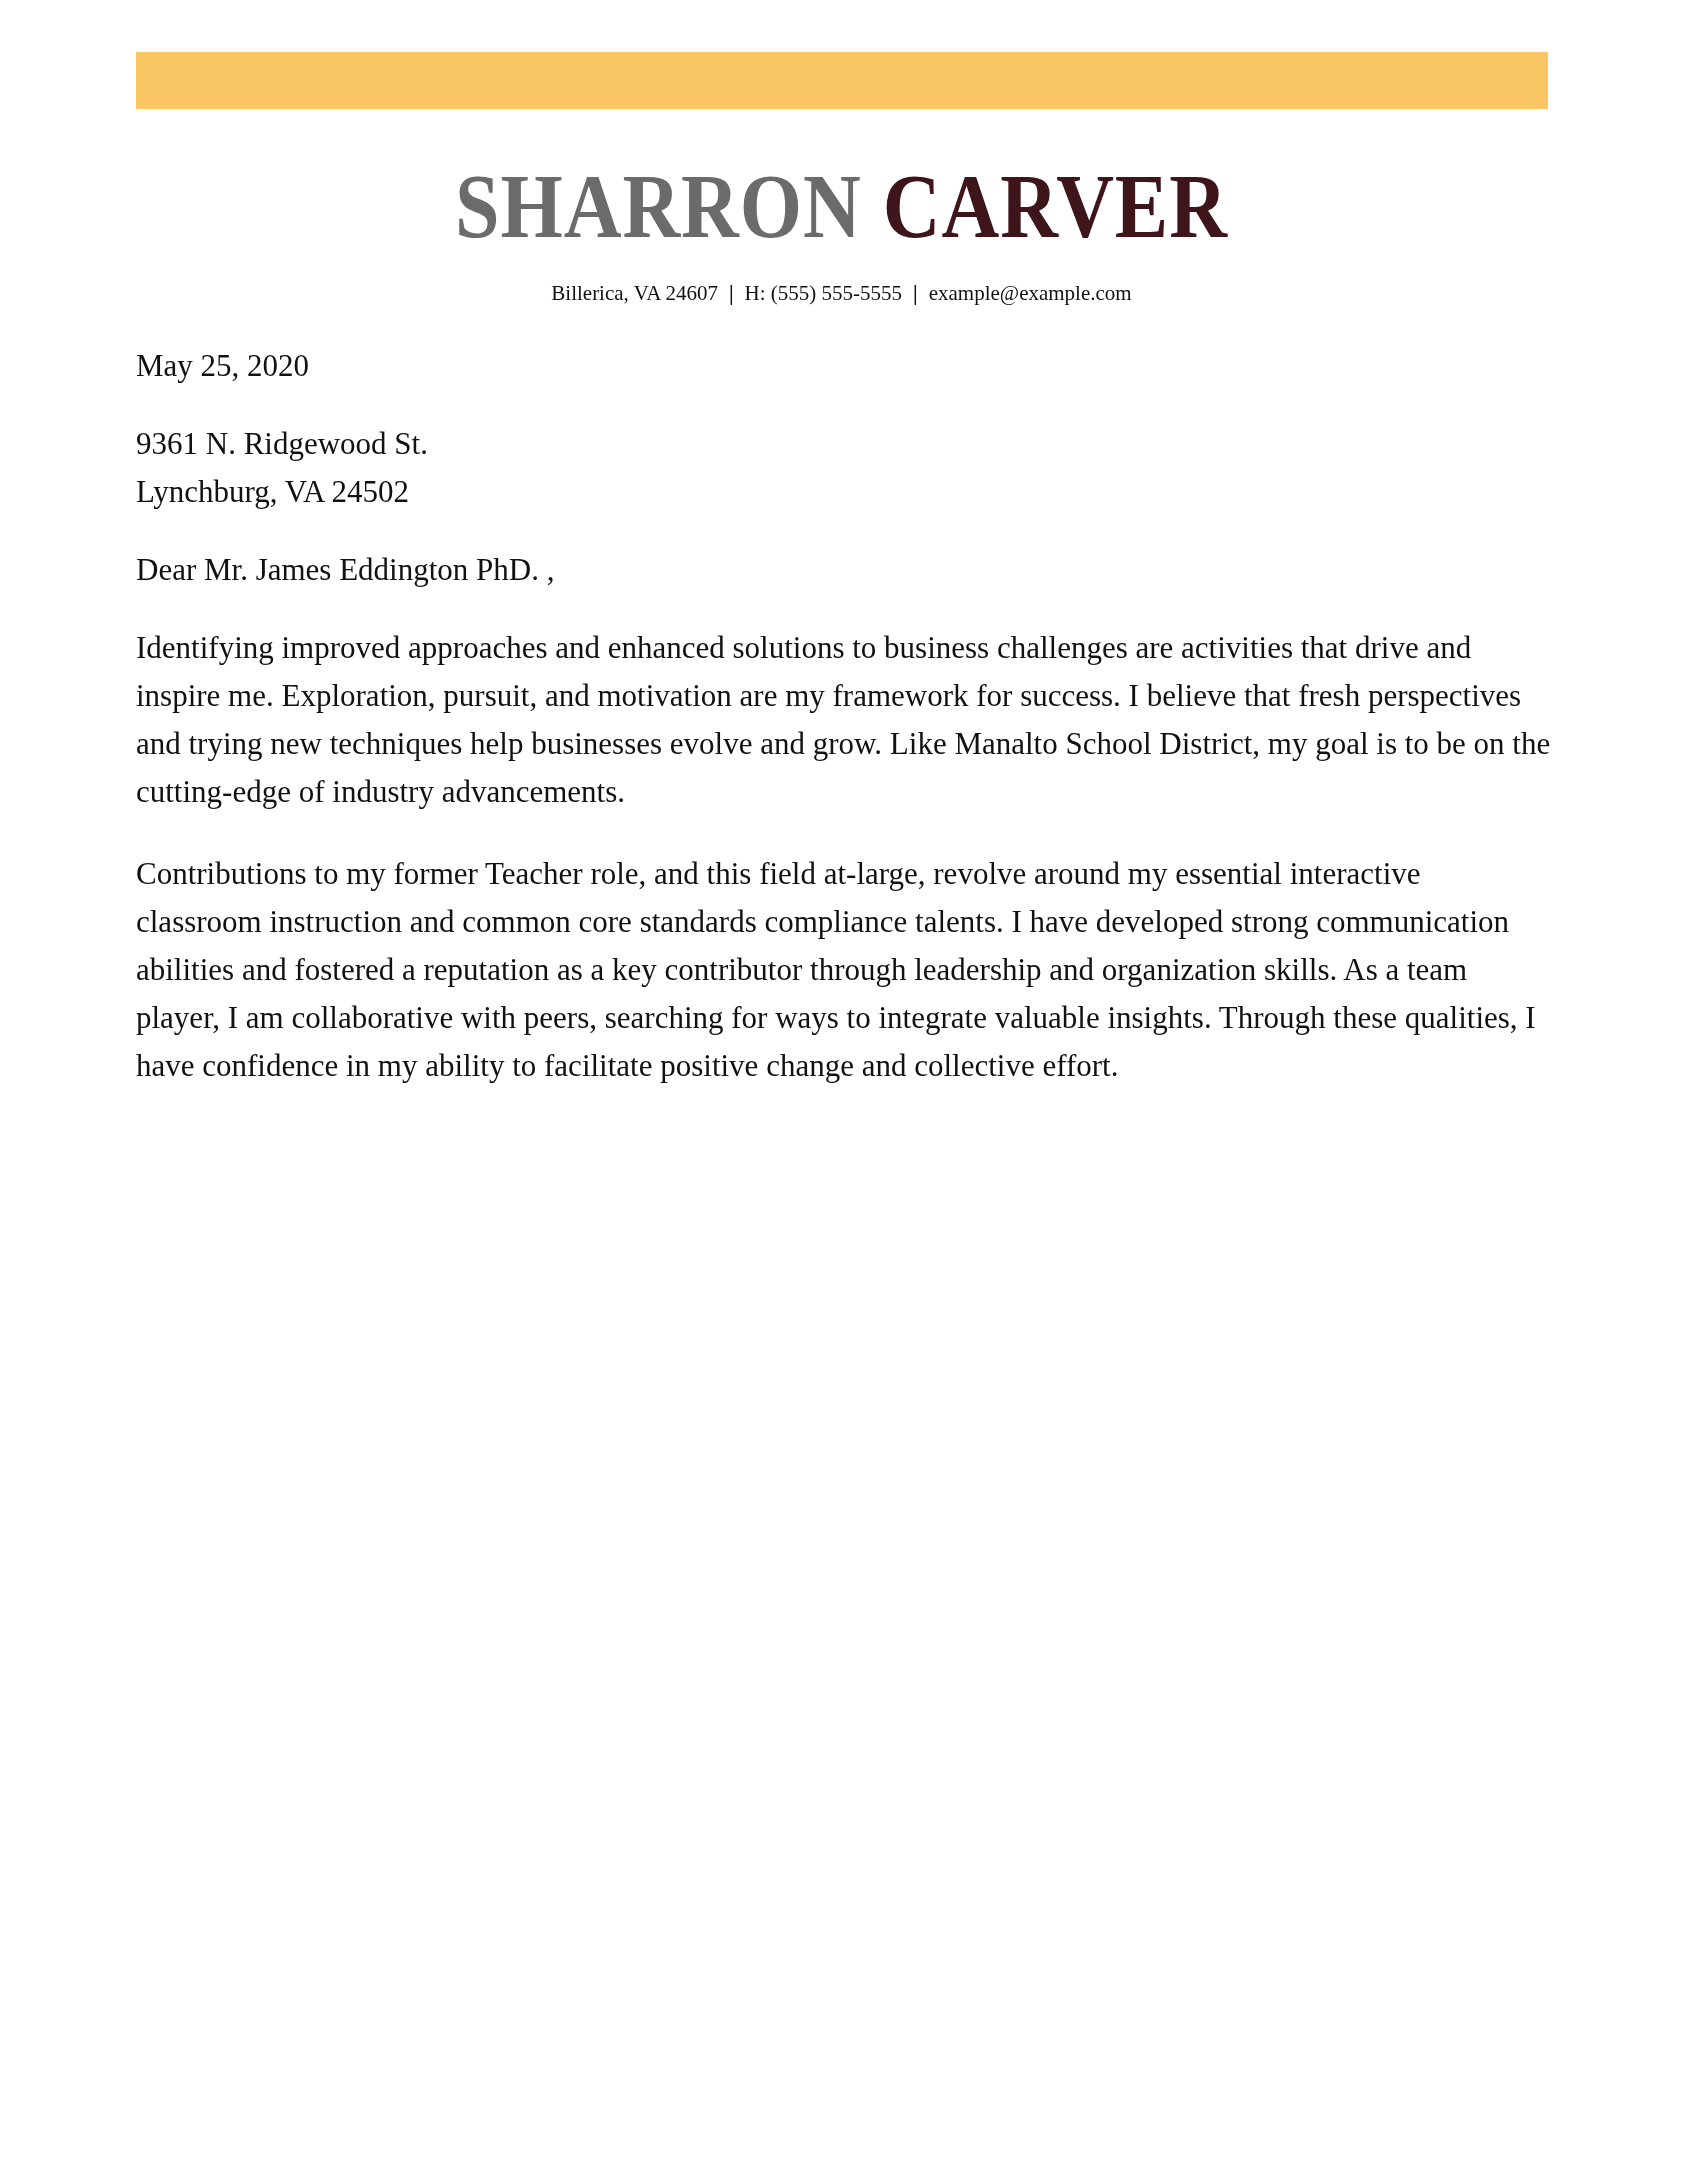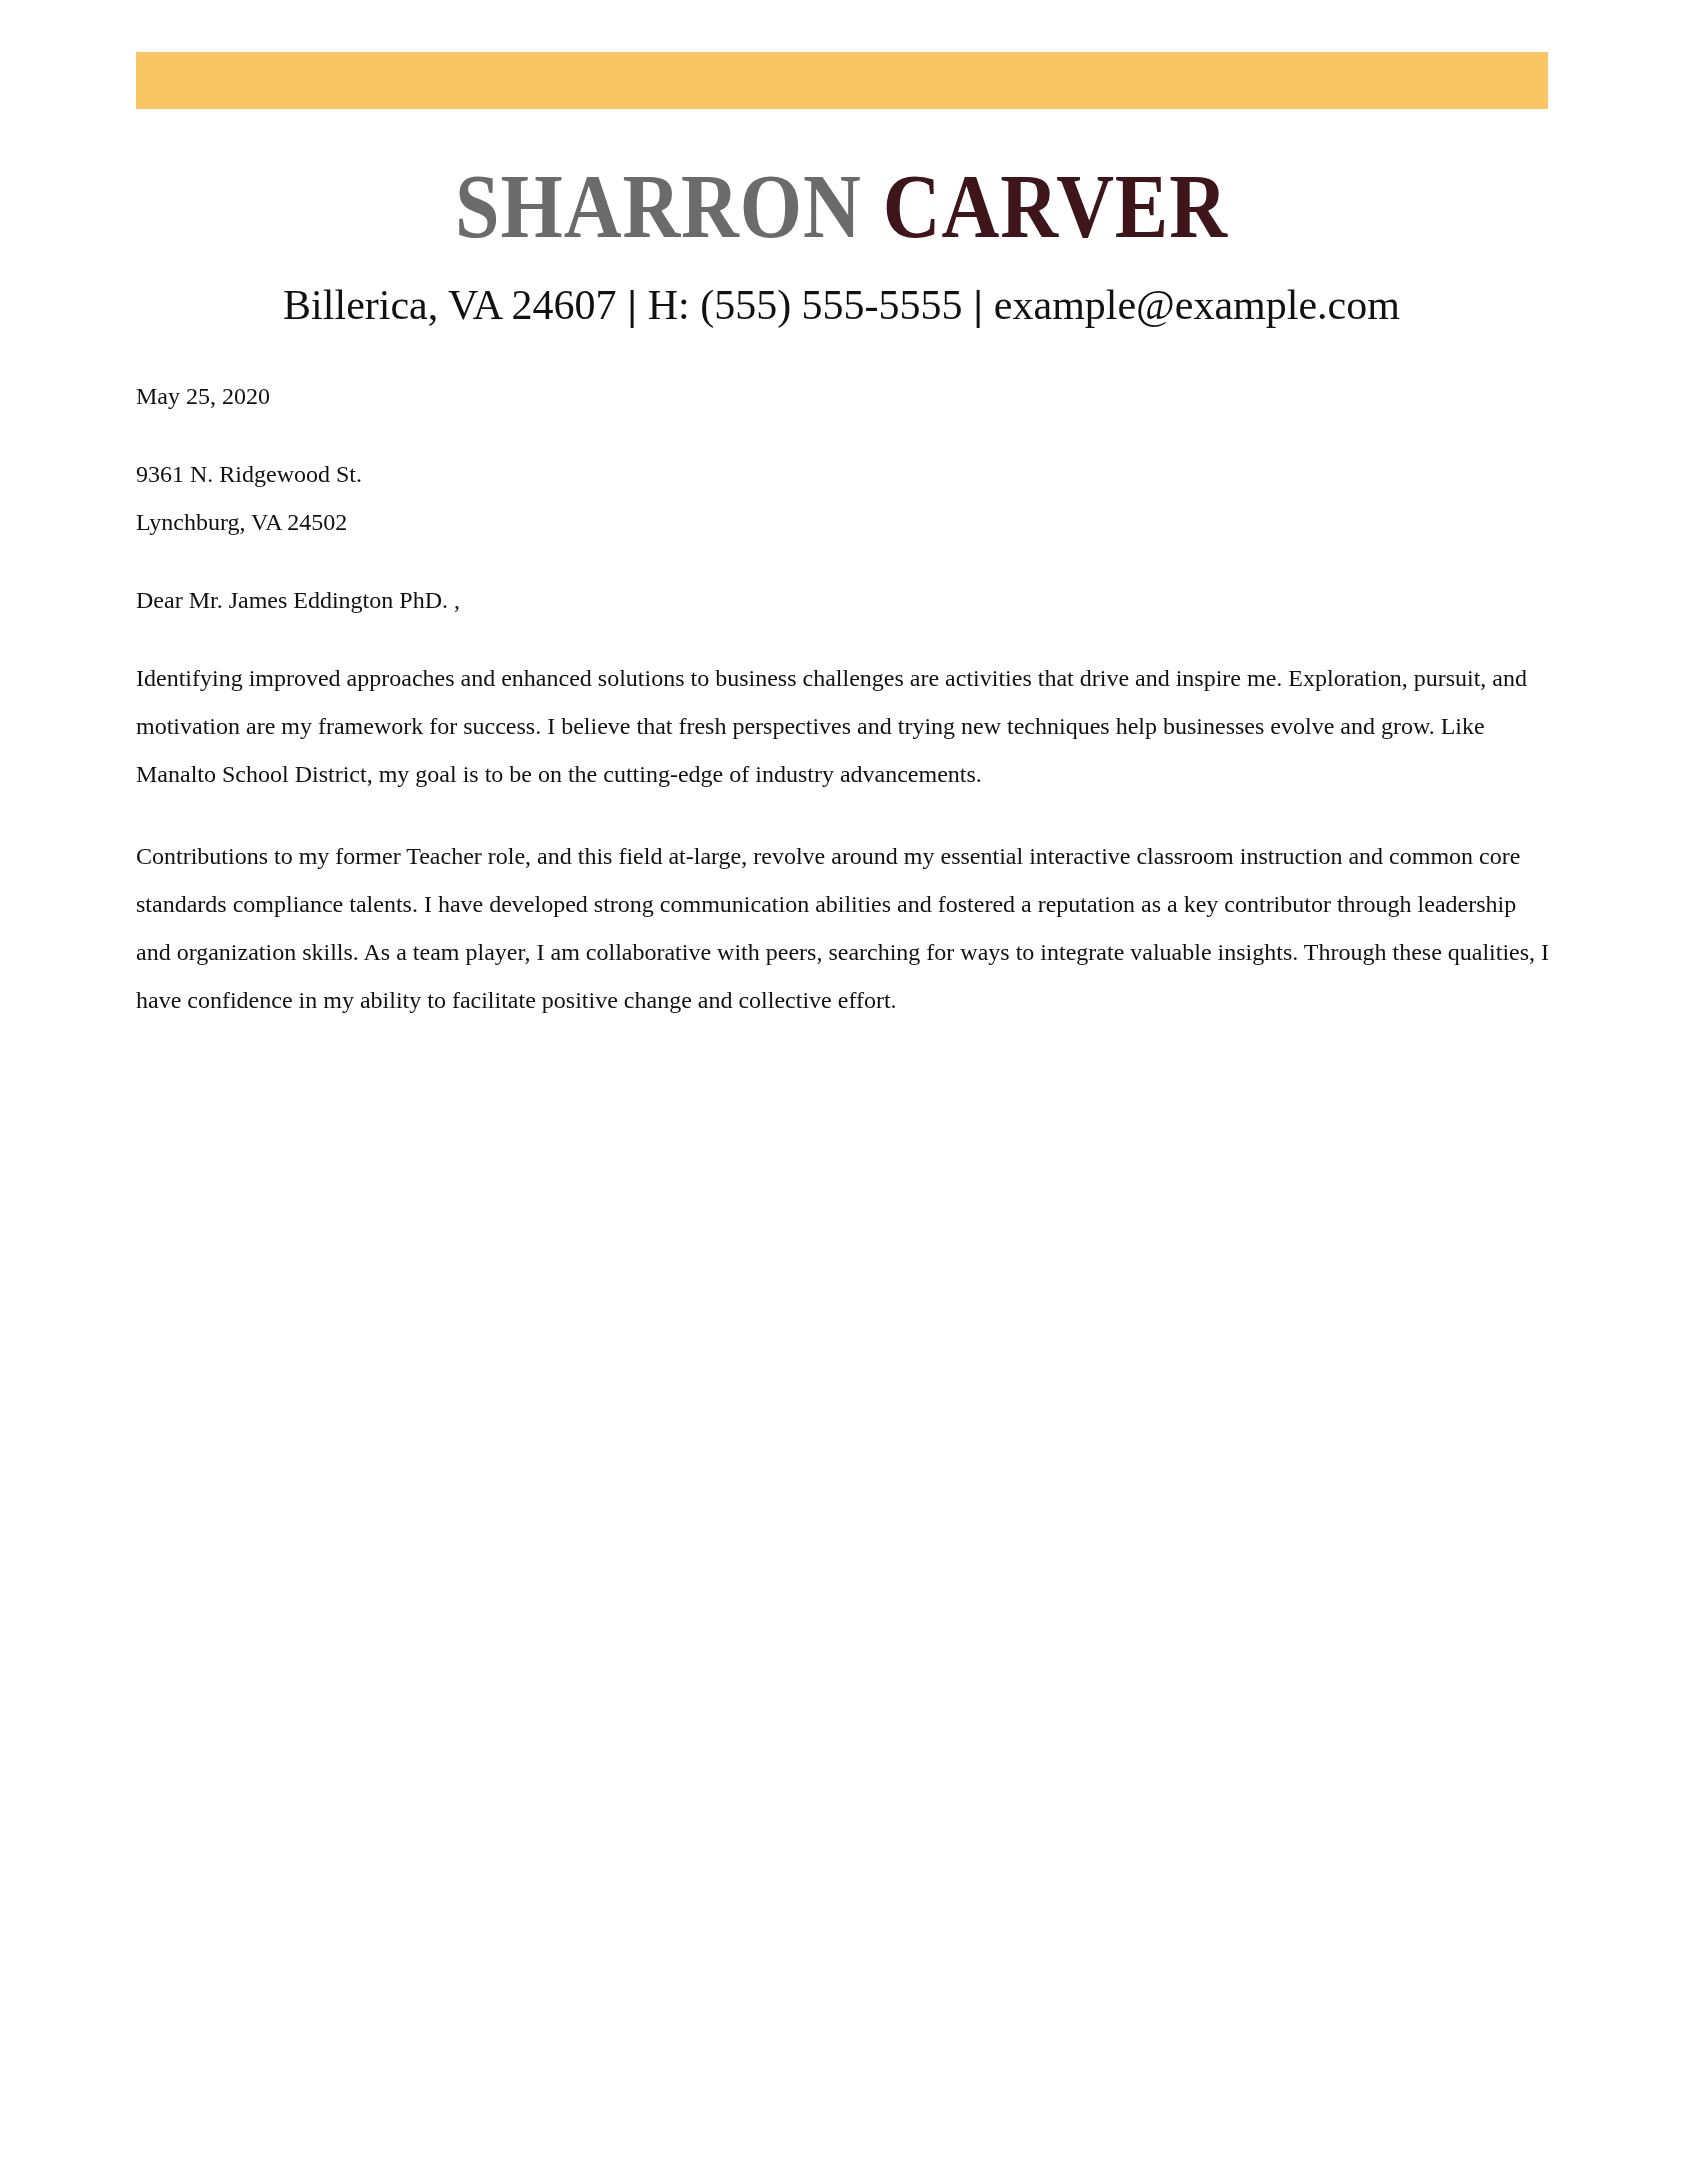--- a/index.html
+++ b/index.html
@@ -46,34 +46,34 @@
   }
   .name .last {
     color: #3D151A;
   }
   .contact {
     position: absolute;
     top: 281px;
     left: 0;
     width: 100%;
     text-align: center;
-    font-size: 42px;
+    font-size: 21px;
     color: #111111;
     white-space: nowrap;
   }
   .contact .sep {
     font-weight: 700;
     padding: 0 11px;
   }
   .letter {
     position: absolute;
     left: 136px;
-    top: 372px;
+    top: 342px;
     width: 1416px;
-    font-size: 24px;
+    font-size: 31px;
     line-height: 48px;
     color: #111111;
   }
   .letter p {
     margin: 0 0 30px 0;
   }
   .letter p.body-par {
     margin-bottom: 34px;
   }
   .letter .closing-block {

